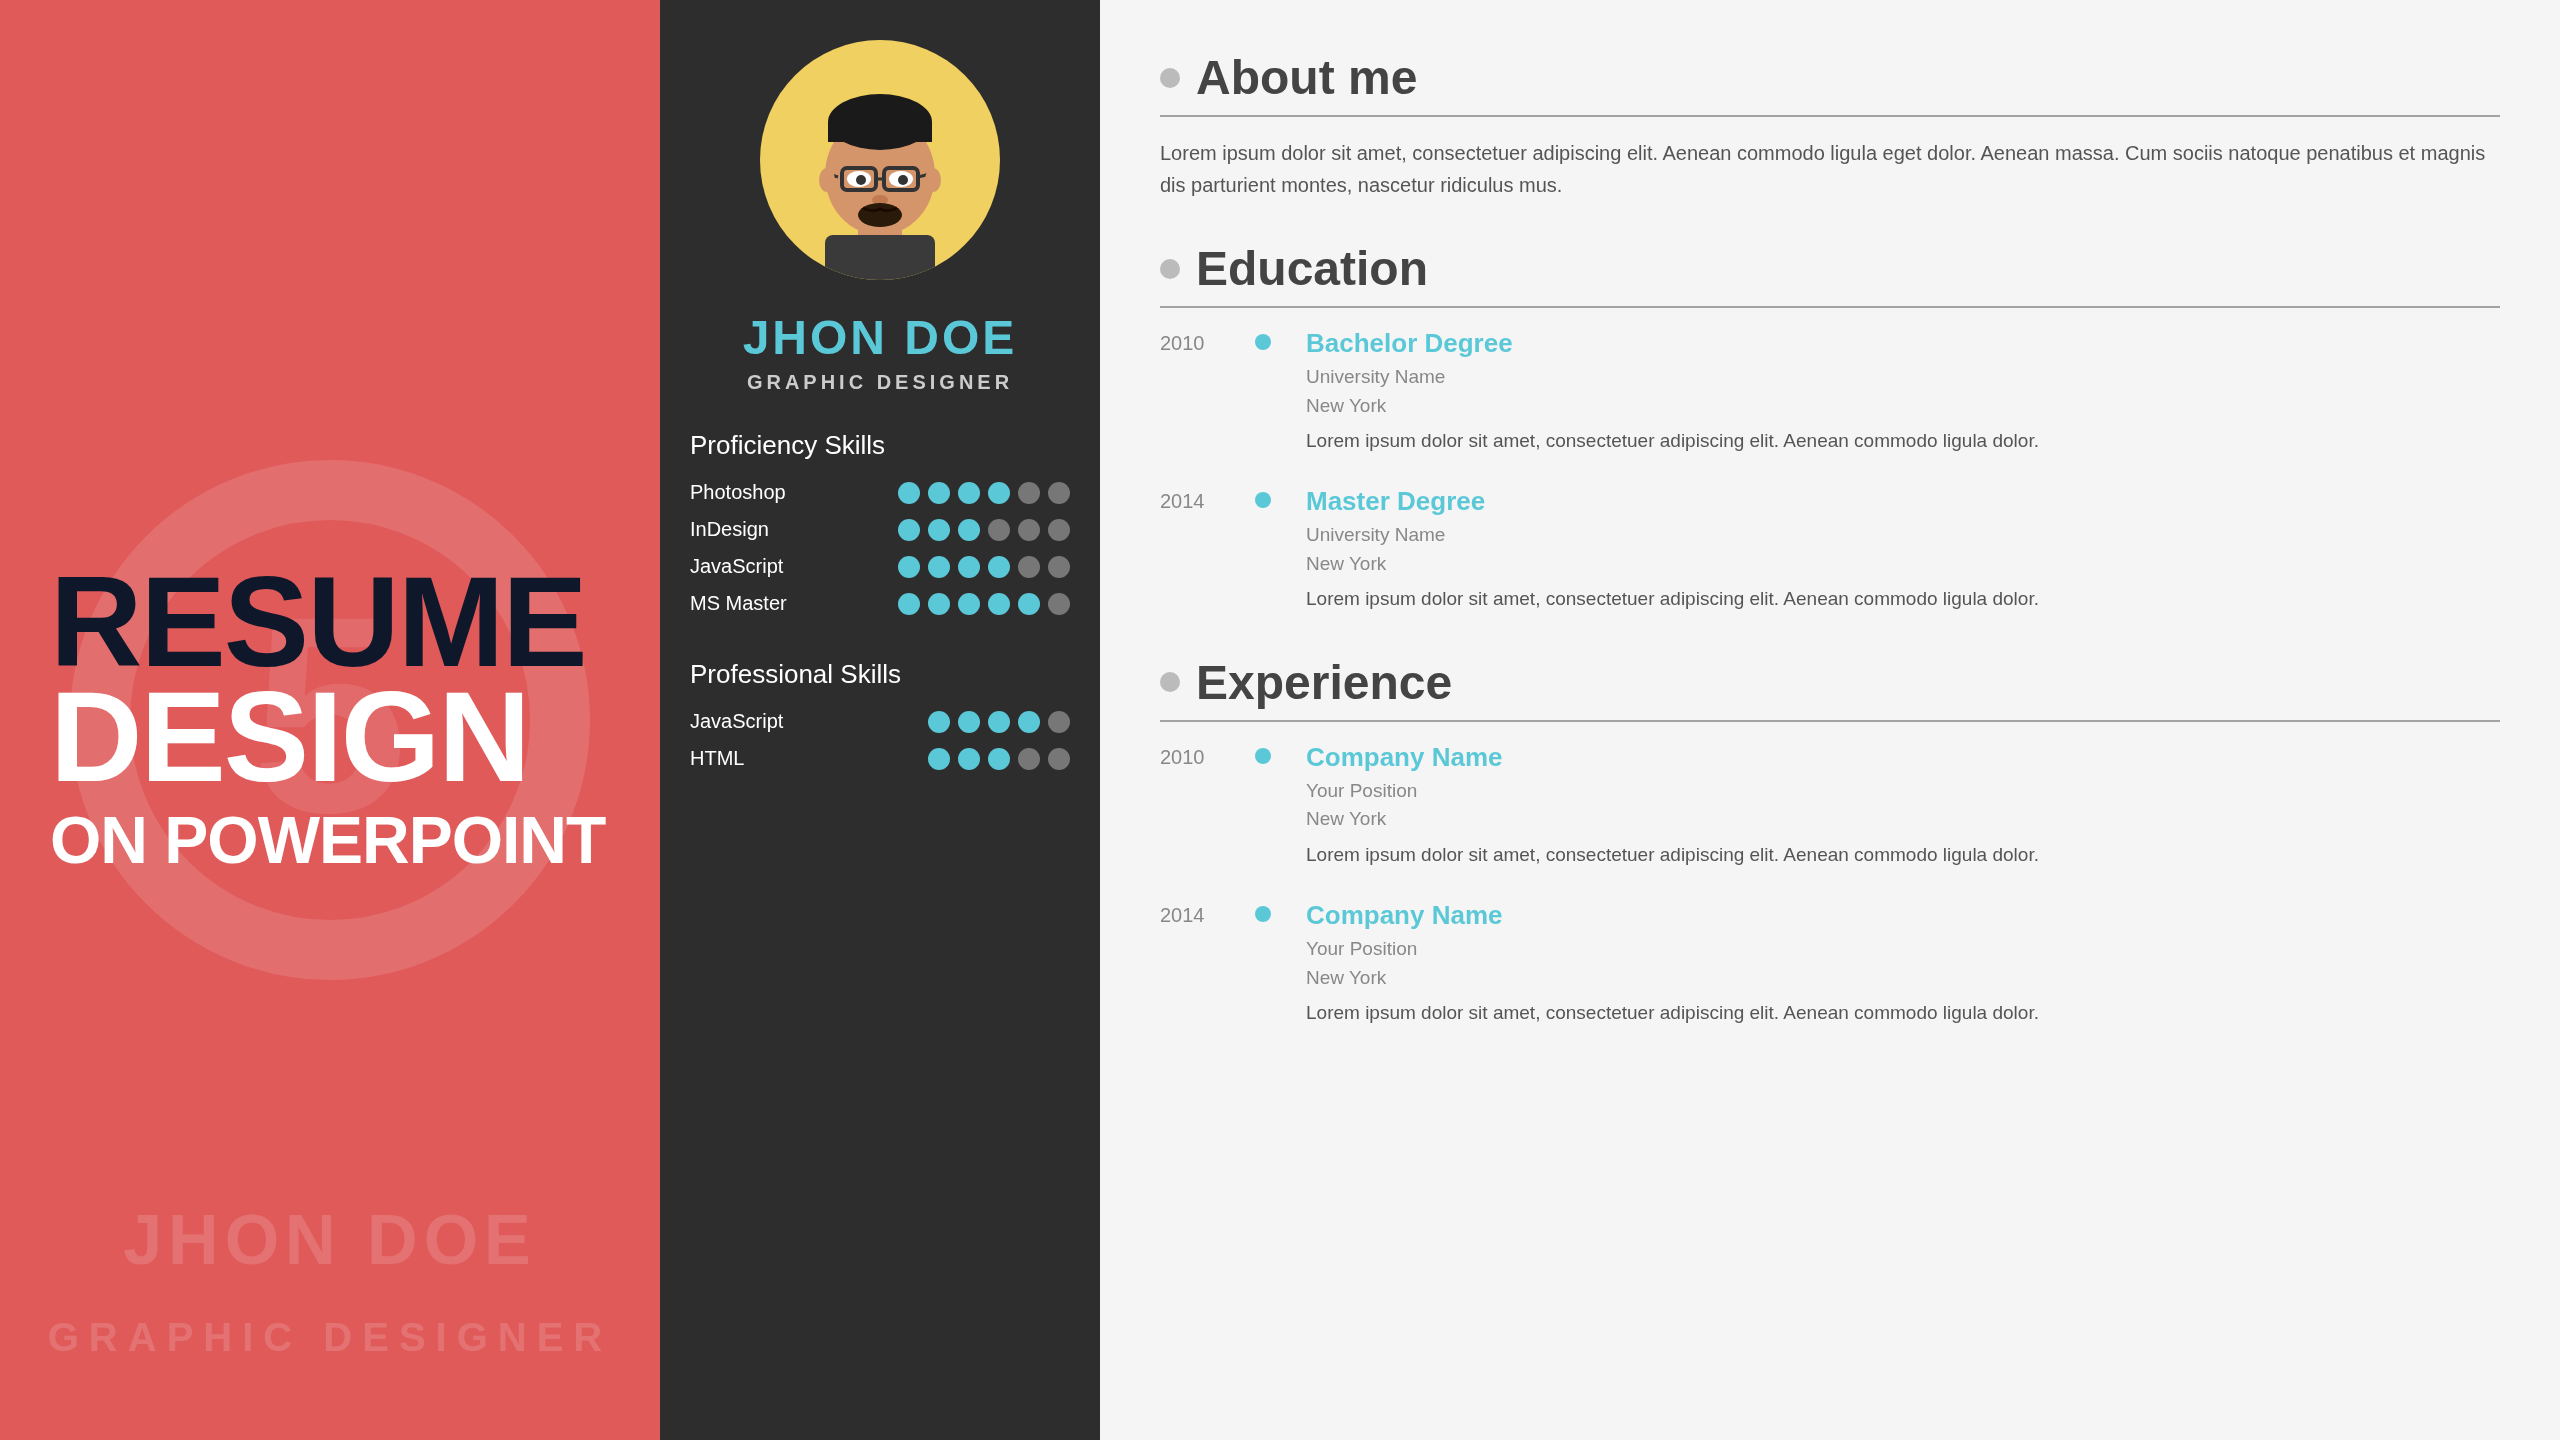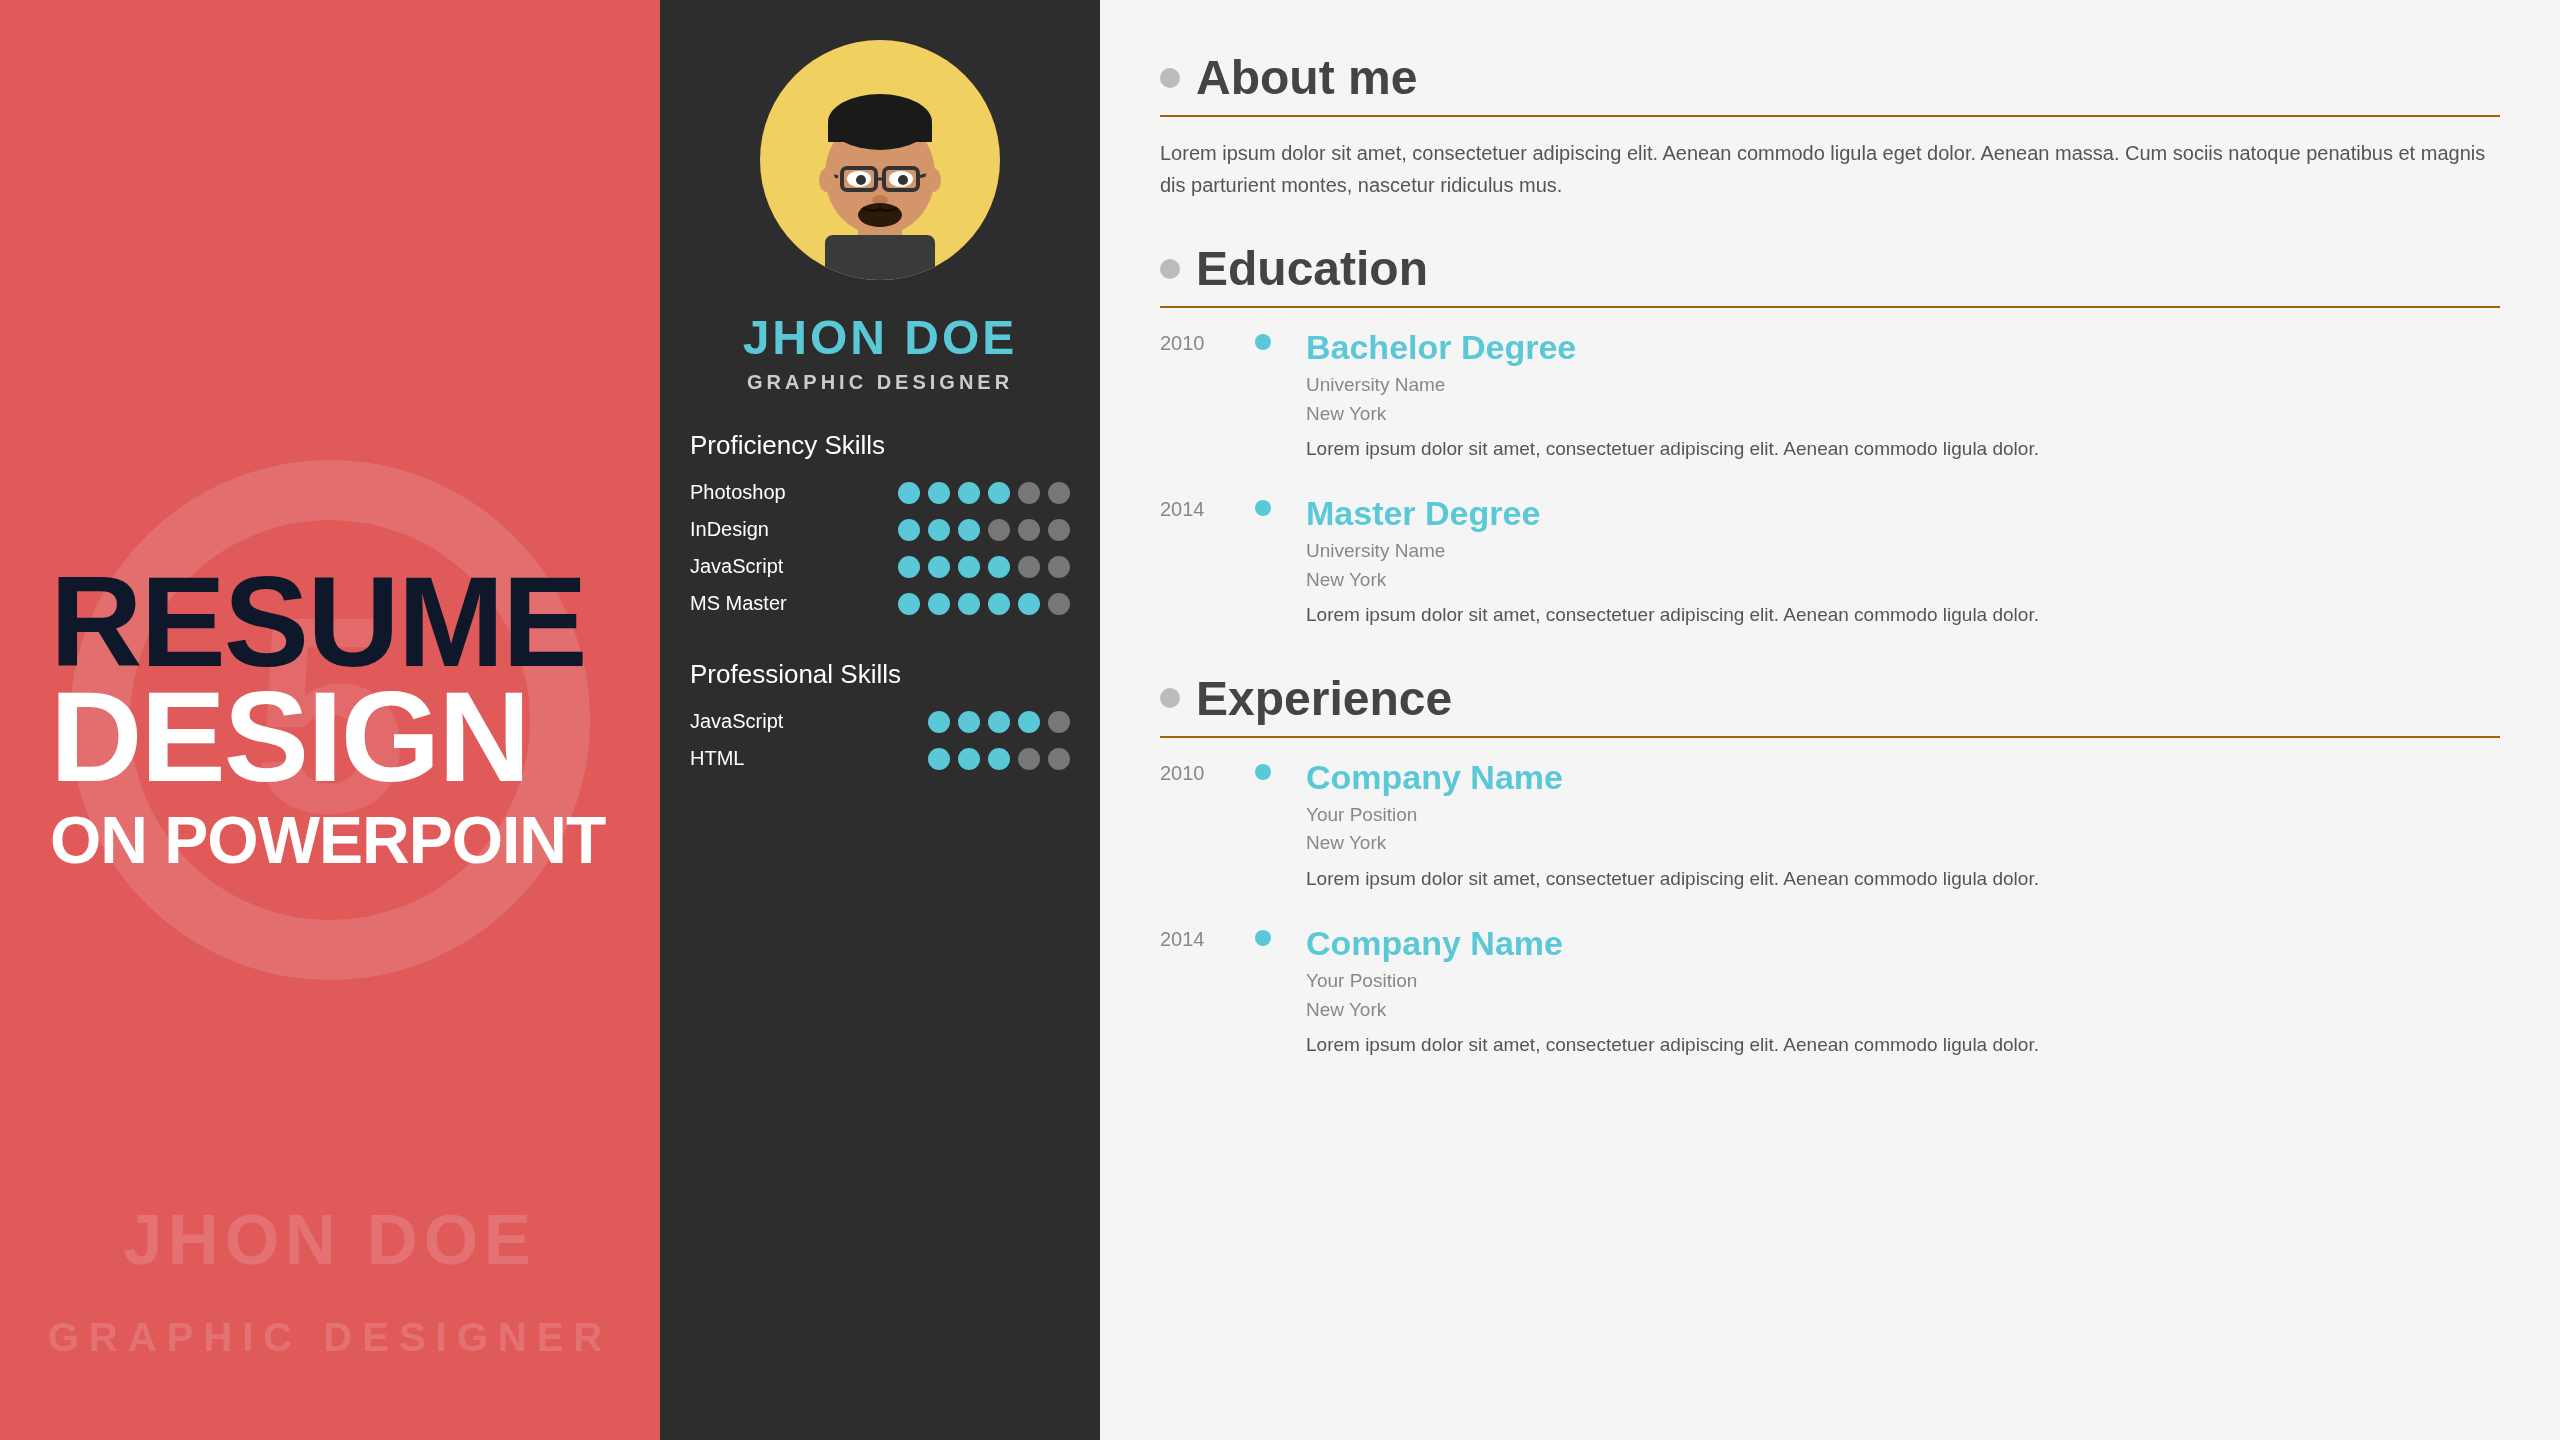--- a/index.html
+++ b/index.html
@@ -219,21 +219,21 @@
     }
 
     .cv-section {
       margin-bottom: 40px;
     }
 
     .cv-section-header {
       display: flex;
       align-items: center;
       gap: 16px;
-      border-bottom: 2px solid #a16207;
+      border-bottom: 2px solid #a3a3a3;
       padding-bottom: 10px;
       margin-bottom: 20px;
     }
 
     .cv-section-dot {
       width: 20px;
       height: 20px;
       border-radius: 50%;
       background-color: #bbb;
       flex-shrink: 0;
@@ -279,21 +279,21 @@
       background-color: #5bc8d8;
       margin-top: 6px;
       flex-shrink: 0;
     }
 
     .timeline-content {
       flex: 1;
     }
 
     .timeline-heading {
-      font-size: 34px;
+      font-size: 26px;
       font-weight: 700;
       color: #5bc8d8;
       margin-bottom: 4px;
     }
 
     .timeline-sub {
       font-size: 19px;
       color: #888;
       line-height: 1.5;
     }

